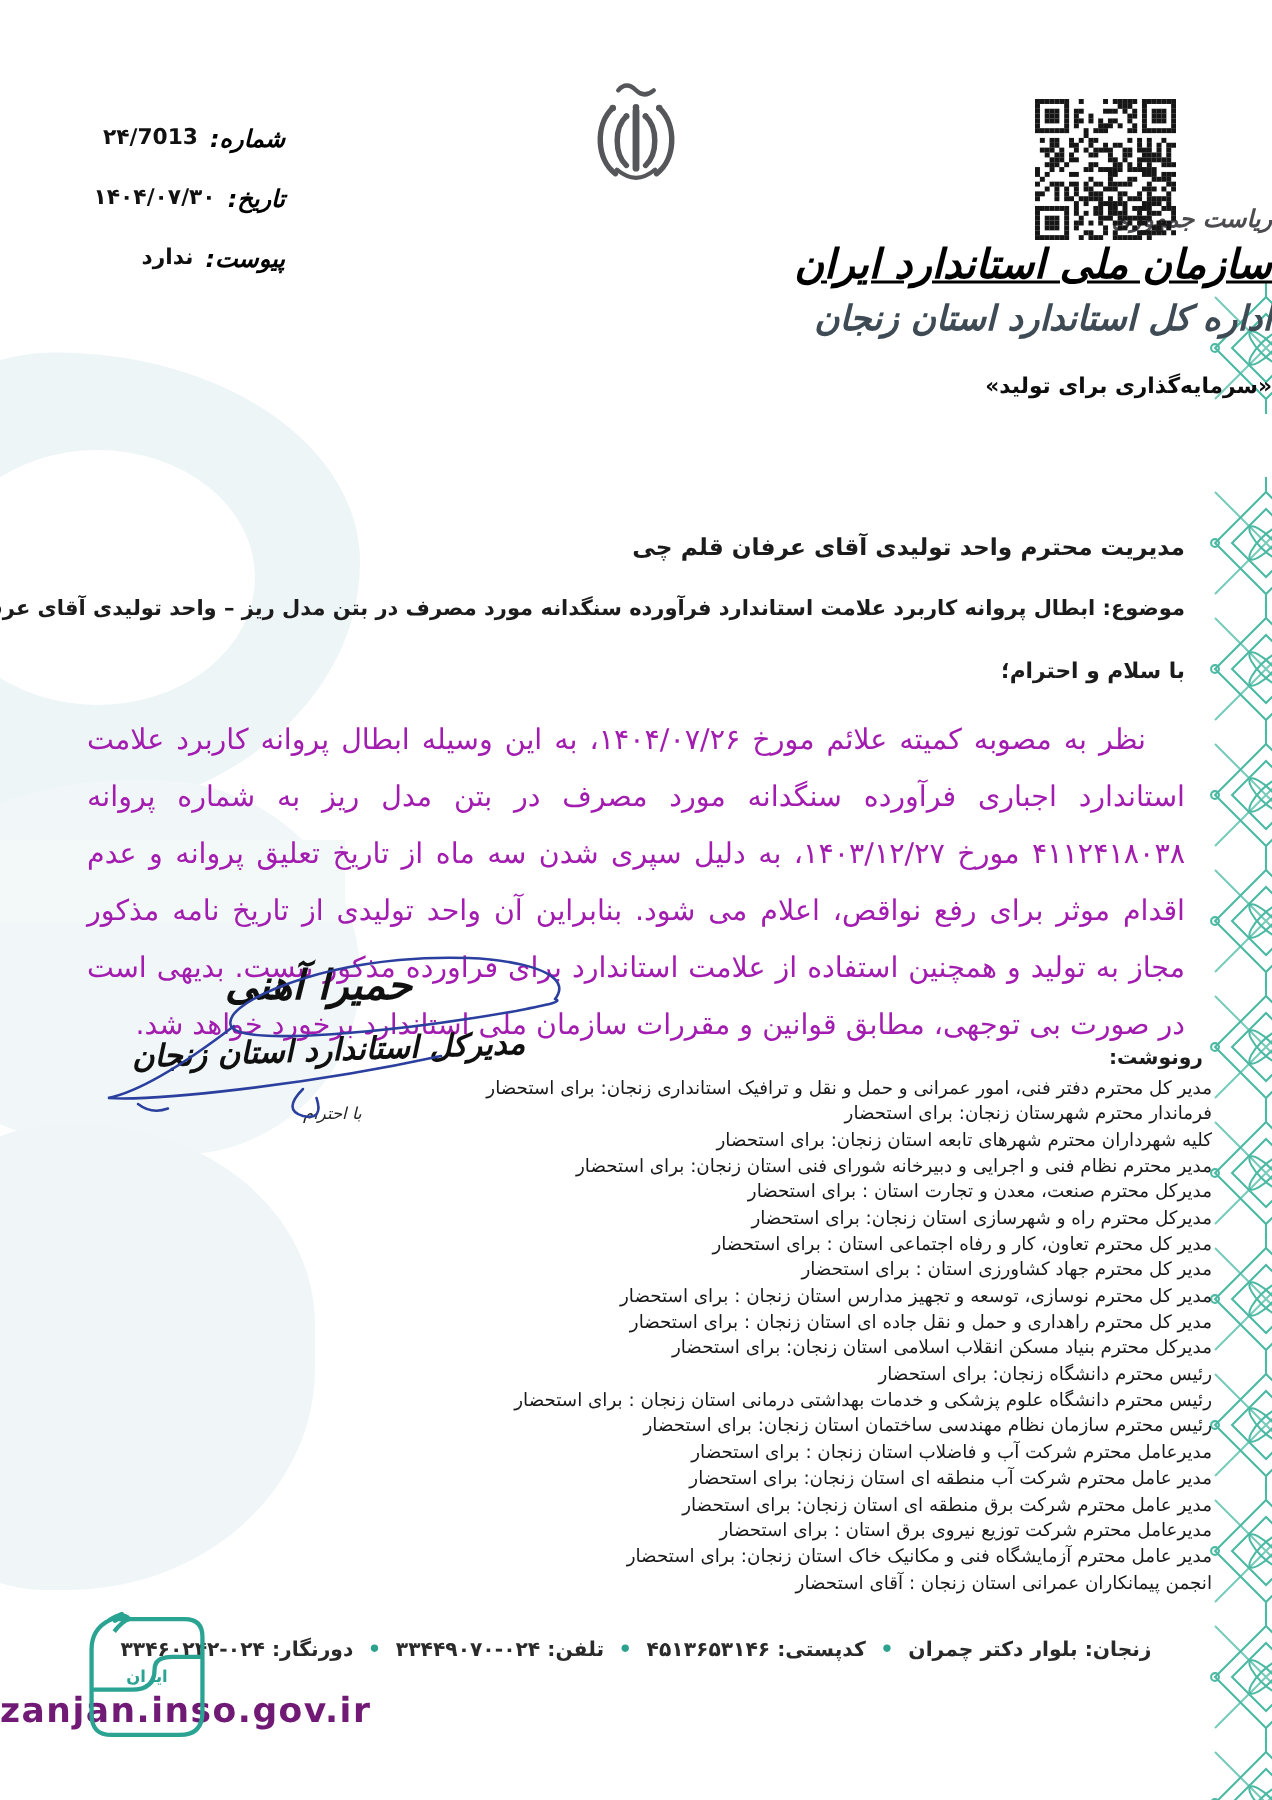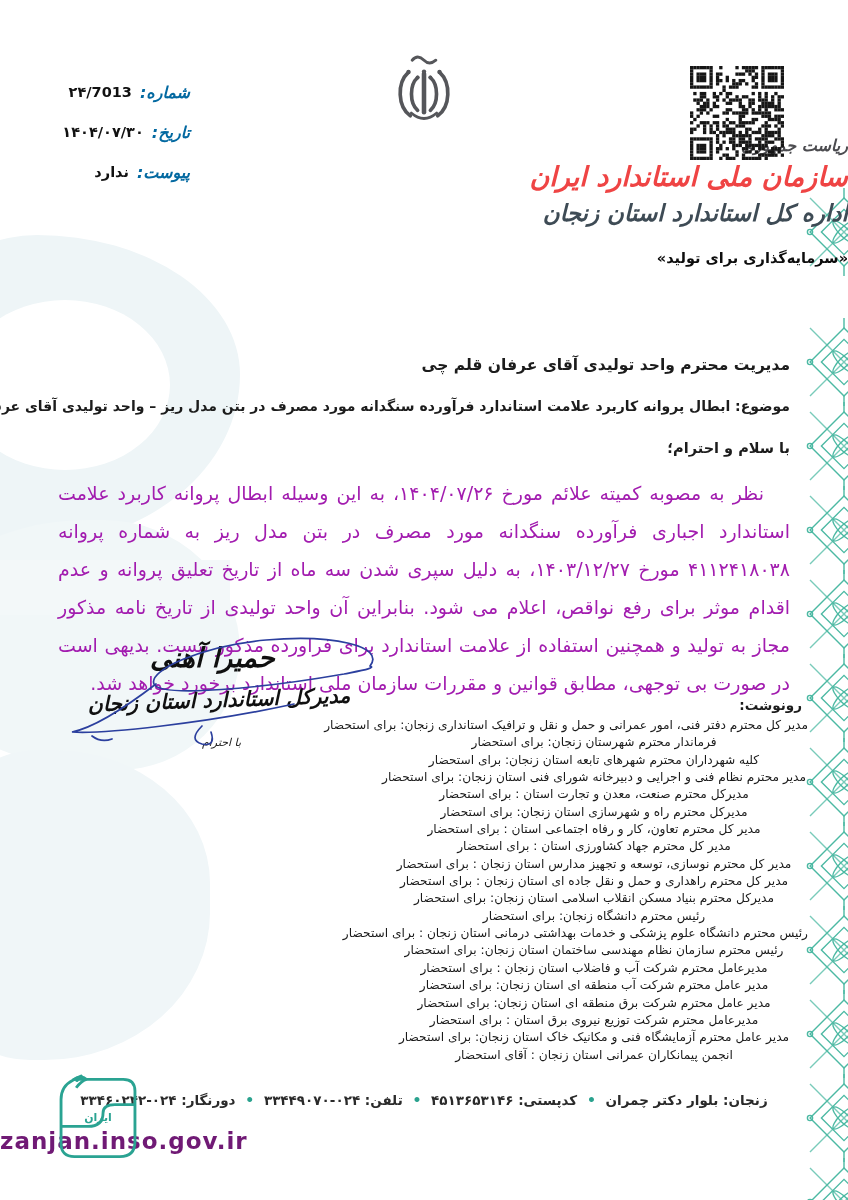--- a/index.html
+++ b/index.html
@@ -14,48 +14,48 @@
   .wm1b{left:-40px;top:300px;width:210px;height:170px;background:#ffffff;border-radius:50%;}
   .wm2{left:-80px;top:520px;width:320px;height:250px;border-radius:55% 45% 40% 60%/45% 55% 50% 50%;background:#f1f7f8;}
   .wm3{left:-90px;top:750px;width:300px;height:310px;border-radius:45% 55% 58% 42%/55% 45% 50% 50%;background:#f0f6f8;}
   .wm4{left:0px;top:560px;width:230px;height:55px;background:#f3f8f9;}
   
   .orn-strip{position:absolute;top:0;right:0;width:110px;height:1200px;z-index:1;pointer-events:none;}
   .orn-tile{position:absolute;right:-44px;}
   
   .meta{position:absolute;top:72px;right:658px;z-index:2;white-space:nowrap;}
   .meta-row{height:40px;display:flex;align-items:center;justify-content:flex-start;gap:8px;}
-  .meta-label{font-style:italic;font-weight:700;font-size:16px;color:#0369a1;}
+  .meta-label{font-style:italic;font-weight:700;font-size:16px;color:#000000;}
   .meta-value{font-weight:700;font-size:14.5px;color:#111;}
   
   .header{position:absolute;top:52px;left:0;width:100%;text-align:right;z-index:2;}
   .emblem{display:block;margin:0 auto;}
   .gov{font-size:16px;color:#4c4c50;font-style:italic;font-weight:600;margin-top:2px;}
-  .org{font-size:27px;color:#ef4444;font-style:italic;font-weight:700;margin-top:6px;}
+  .org{font-size:27px;color:#000000;font-style:italic;font-weight:700;margin-top:6px;text-decoration:underline;}
   .dept{font-size:23px;color:#3e4b55;font-style:italic;font-weight:700;margin-top:8px;}
   .slogan{font-size:14.5px;color:#0d0d0d;font-weight:700;margin-top:24px;}
   
   .qr{position:absolute;top:66px;right:64px;z-index:2;}
   
   .recipient{position:absolute;top:356px;right:58px;left:60px;font-size:15.5px;font-weight:700;z-index:2;}
   .subject{position:absolute;top:398px;right:58px;left:40px;font-size:14px;font-weight:700;white-space:nowrap;z-index:2;}
   .greeting{position:absolute;top:440px;right:58px;font-size:14.5px;font-weight:600;z-index:2;text-align:right;}
   .body-text{
     position:absolute;top:474px;right:58px;left:58px;z-index:2;
     font-size:19px;line-height:38px;text-align:justify;text-indent:26px;color:#a21caf;
   }
   
   .sig{position:absolute;left:50px;top:630px;width:340px;height:145px;z-index:3;}
   .sig-name{position:absolute;left:100px;top:12px;font-size:27px;font-weight:700;font-style:italic;color:#101010;white-space:nowrap;}
   .sig-title{position:absolute;left:4px;top:58px;width:330px;text-align:center;font-size:20.5px;font-weight:700;font-style:italic;color:#101010;transform:rotate(-2deg);white-space:nowrap;}
   .sig-respect{position:absolute;left:152px;top:106px;font-size:11px;font-style:italic;color:#222;}
   .sig-scribble{position:absolute;left:0;top:0;}
   
   .cc-label{position:absolute;top:697px;right:46px;font-size:13.5px;font-weight:700;z-index:2;}
-  .cc-list{position:absolute;top:717px;right:40px;left:380px;z-index:2;text-align:center;}
+  .cc-list{position:absolute;top:717px;right:40px;left:380px;z-index:2;text-align:right;}
   .cc-line{font-size:12.2px;line-height:17.35px;color:#1a1a1a;white-space:nowrap;}
   
   .footer{position:absolute;top:1092px;left:36px;right:36px;text-align:center;font-size:13.5px;font-weight:700;color:#2a2a2a;z-index:2;white-space:nowrap;}
   .footer .dot{color:#2aa28e;margin:0 5px;font-size:14px;}
   .website{position:absolute;top:1128px;left:0;width:100%;text-align:left;direction:ltr;font-size:23px;font-weight:700;letter-spacing:1px;color:#701a75;z-index:2;}
   .inso-logo{position:absolute;left:56px;top:1074px;z-index:2;}
 </style>
 </head>
 <body>
 

